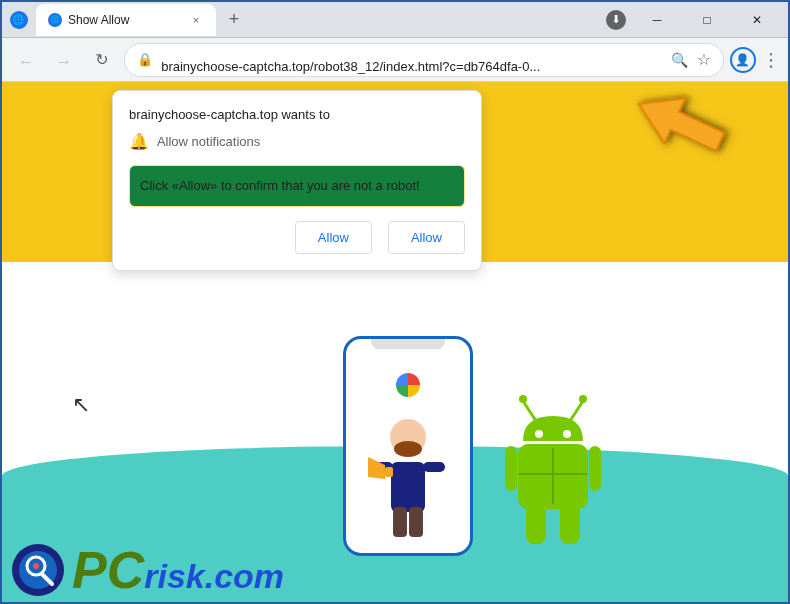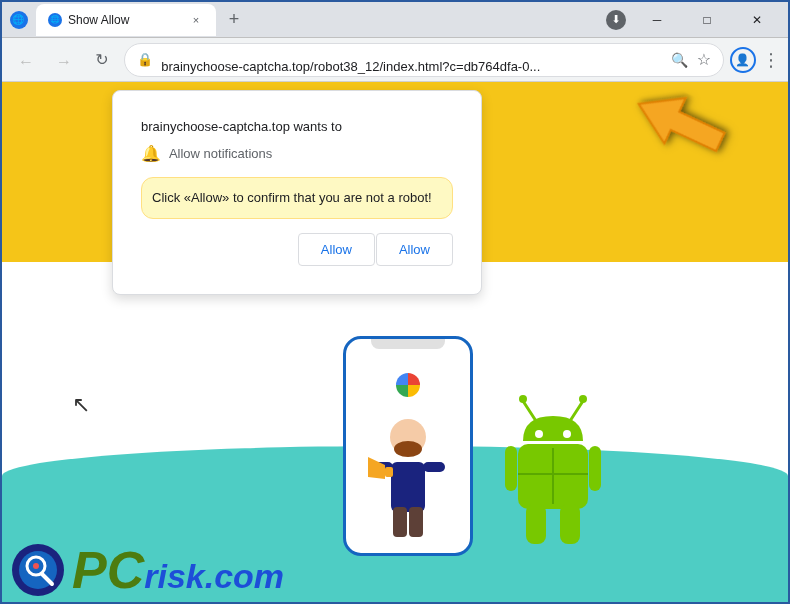--- a/index.html
+++ b/index.html
@@ -246,21 +246,21 @@
     
     .notification-popup {
       position: absolute;
       top: 8px;
       left: 110px;
       width: 370px;
       background: white;
       border: 1px solid #dadce0;
       border-radius: 8px;
       box-shadow: 0 4px 12px rgba(0,0,0,0.15);
-      padding: 28px;
+      padding: 16px;
       z-index: 10;
     }
     .popup-header {
       font-size: 13px;
       color: #202124;
       margin-bottom: 10px;
     }
     .popup-notif-row {
       display: flex;
       align-items: center;
@@ -270,28 +270,28 @@
     .bell-icon { font-size: 16px; color: #5f6368; }
     .notif-label {
       font-size: 13px;
       color: #5f6368;
     }
     .popup-message {
       font-size: 13px;
       color: #202124;
       margin-bottom: 14px;
       line-height: 1.5;
-      background: #fef9c3;
+      background: #15803d;
       border: 1px solid #ffe082;
-      border-radius: 12px;
+      border-radius: 6px;
       padding: 10px;
     }
     .popup-buttons {
       display: flex;
-      gap: 1px;
+      gap: 16px;
       justify-content: flex-end;
     }
     .popup-btn {
       padding: 8px 22px;
       border-radius: 4px;
       font-size: 13px;
       cursor: pointer;
       border: 1px solid #dadce0;
       background: white;
       color: #1a73e8;

